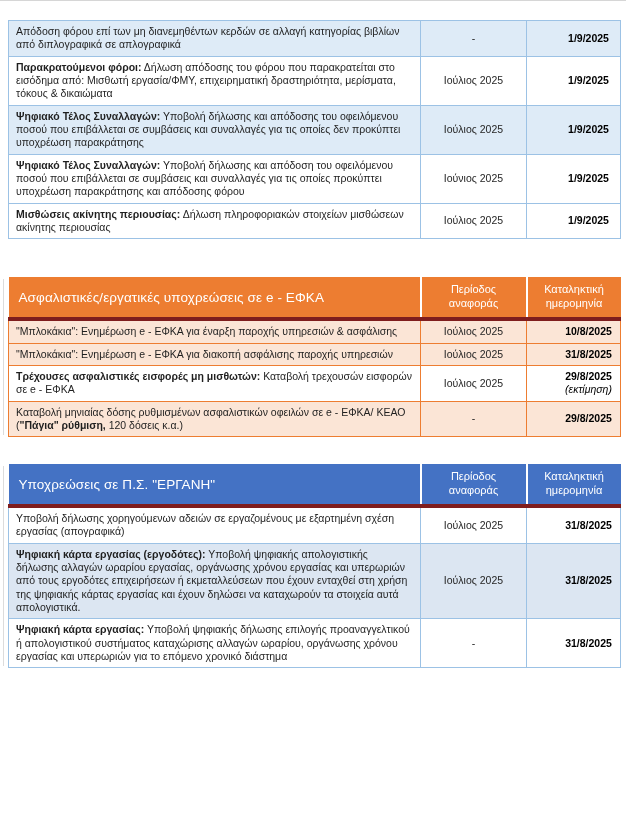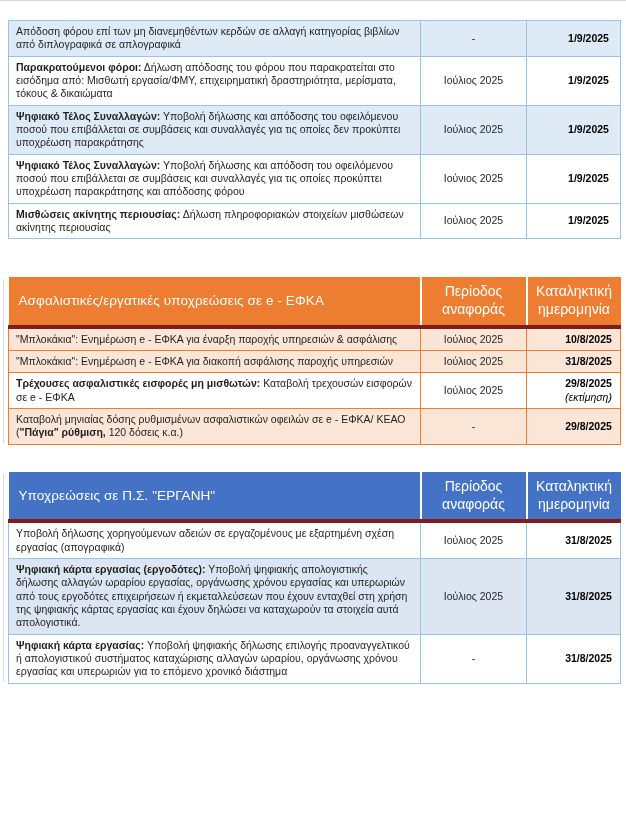--- a/index.html
+++ b/index.html
@@ -21,22 +21,22 @@
 
   
   .t1{margin-top:20px;margin-left:8px;}
   .t1 td{border:1px solid #9cc2e5;}
   .t1 tr.shaded{background:#deebf7;}
 
   
   thead th{font-weight:normal;vertical-align:middle;}
   th.title{text-align:left;padding:9px 8px 9px 10px;font-size:13.5px;color:#ffffff;letter-spacing:.1px;}
   th.colh{text-align:center;color:#ffffff;padding:6px 4px;}
-  th.colh.period{font-size:14px;}
-  th.colh.deadline{font-size:14px;}
+  th.colh.period{font-size:11px;}
+  th.colh.deadline{font-size:11px;}
   thead th{border-left:2px solid #ffffff;border-bottom:4px solid #7f1d1d;}
   thead th:first-child{border-left:none;}
 
   
   .t2 thead th{background:#ed7d31;}
   .t2 tbody td{border:1px solid #ed7d31;}
   .t2 tbody tr.shaded{background:#fbe5d6;}
   .t2 tbody tr{min-height:28px;}
   .wrap2{margin-top:38px;}
 

